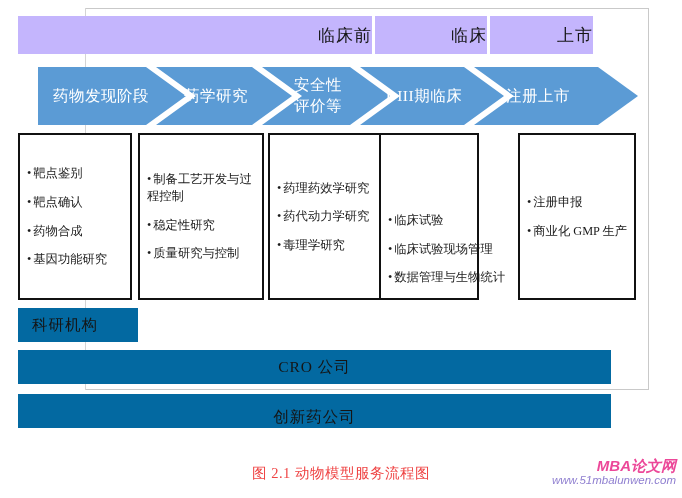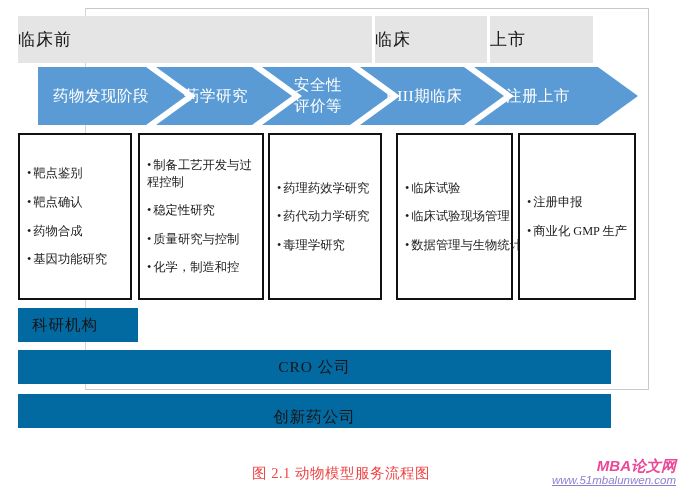--- a/index.html
+++ b/index.html
@@ -14,23 +14,23 @@
 
   
   .frame-top{position:absolute;left:85px;top:8px;width:563px;height:1px;background:#c9c9c9;}
   .frame-right{position:absolute;left:648px;top:8px;width:1px;height:382px;background:#c9c9c9;}
   .frame-bottom{position:absolute;left:85px;top:389px;width:563px;height:1px;background:#c9c9c9;}
   .guide-left{position:absolute;left:85px;top:8px;width:1px;height:382px;background:#d4d4d4;}
 
   
   .phase-bar{position:absolute;left:18px;top:16px;height:47px;}
   .phase-seg{
-    position:absolute;top:0;height:47px;
-    background:#e5e5e5;
-    display:flex;align-items:center;justify-content:flex-start;
+    position:absolute;top:0;height:38px;
+    background:#c4b5fd;
+    display:flex;align-items:center;justify-content:flex-end;
     color:#151515;font-size:17px;letter-spacing:1px;
   }
   #phase-0{left:0px;width:354px;}
   #phase-1{left:357px;width:112px;}
   #phase-2{left:472px;width:103px;}
 
   
   .chevron-band{position:absolute;left:38px;top:67px;width:600px;height:62px;}
   .chev-svg{position:absolute;left:0;top:0;}
   .chev-label{
@@ -50,21 +50,21 @@
   .detail-box{
     position:absolute;top:133px;height:167px;
     border:2.2px solid #111111;background:#ffffff;
     box-sizing:border-box;
     display:flex;flex-direction:column;justify-content:center;
     padding:6px 7px;
   }
   #box-0{left:18px;width:114px;}
   #box-1{left:138px;width:126px;}
   #box-2{left:268px;width:114px;}
-  #box-3{left:396px;width:117px;}
+  #box-3{left:379px;width:100px;justify-content:flex-end;}
   #box-4{left:518px;width:118px;}
   .bullet-line{
     font-size:12.3px;color:#1a1a1a;line-height:1.35;
     margin:6px 0;white-space:nowrap;
   }
   .bullet-line.wrapped{white-space:normal;}
   .bullet-dot{margin-right:2px;}
 
   
   .actor-bar{
@@ -83,21 +83,21 @@
   }
 
   
   .watermark{position:absolute;right:6px;top:458px;text-align:right;line-height:1.05;}
   .wm-title{
     font-family:"Liberation Sans","DejaVu Sans",sans-serif;
     font-style:italic;font-weight:bold;font-size:15px;color:#ec4899;
   }
   .wm-url{
     font-family:"Liberation Sans","DejaVu Sans",sans-serif;
-    font-style:italic;font-size:11.5px;color:#8f7fd0;text-decoration:underline;
+    font-style:italic;font-size:11.5px;color:#8f7fd0;
   }
 </style>
 </head>
 <body>
 
 <div id="figure-root">
 
   <div class="frame-top"></div>
   <div class="frame-right"></div>
   <div class="frame-bottom"></div>
@@ -155,21 +155,20 @@
     <div class="bullet-line"><span class="bullet-dot">•</span><span>靶点鉴别</span></div>
     <div class="bullet-line"><span class="bullet-dot">•</span><span>靶点确认</span></div>
     <div class="bullet-line"><span class="bullet-dot">•</span><span>药物合成</span></div>
     <div class="bullet-line"><span class="bullet-dot">•</span><span>基因功能研究</span></div>
   </div>
 
   <div class="detail-box" id="box-1">
     <div class="bullet-line wrapped"><span class="bullet-dot">•</span><span>制备工艺开发与过程控制</span></div>
     <div class="bullet-line"><span class="bullet-dot">•</span><span>稳定性研究</span></div>
     <div class="bullet-line"><span class="bullet-dot">•</span><span>质量研究与控制</span></div>
-    <div class="bullet-line"><span class="bullet-dot">•</span><span>化学，制造和控</span></div>
   </div>
 
   <div class="detail-box" id="box-2">
     <div class="bullet-line"><span class="bullet-dot">•</span><span>药理药效学研究</span></div>
     <div class="bullet-line"><span class="bullet-dot">•</span><span>药代动力学研究</span></div>
     <div class="bullet-line"><span class="bullet-dot">•</span><span>毒理学研究</span></div>
   </div>
 
   <div class="detail-box" id="box-3">
     <div class="bullet-line"><span class="bullet-dot">•</span><span>临床试验</span></div>

